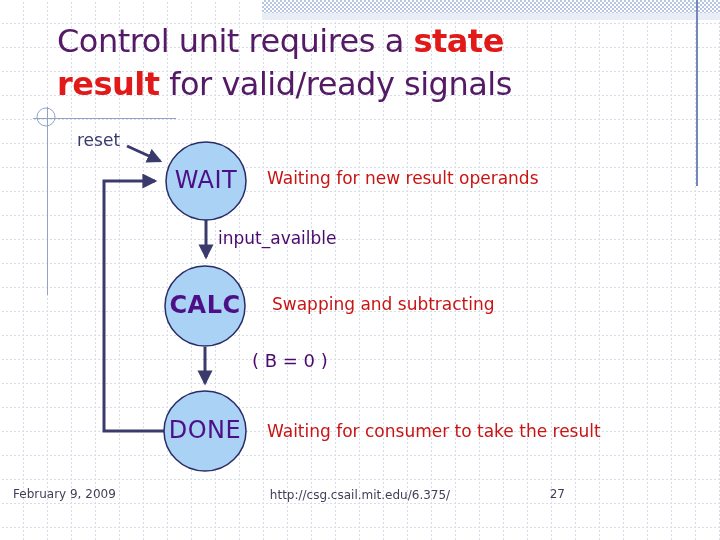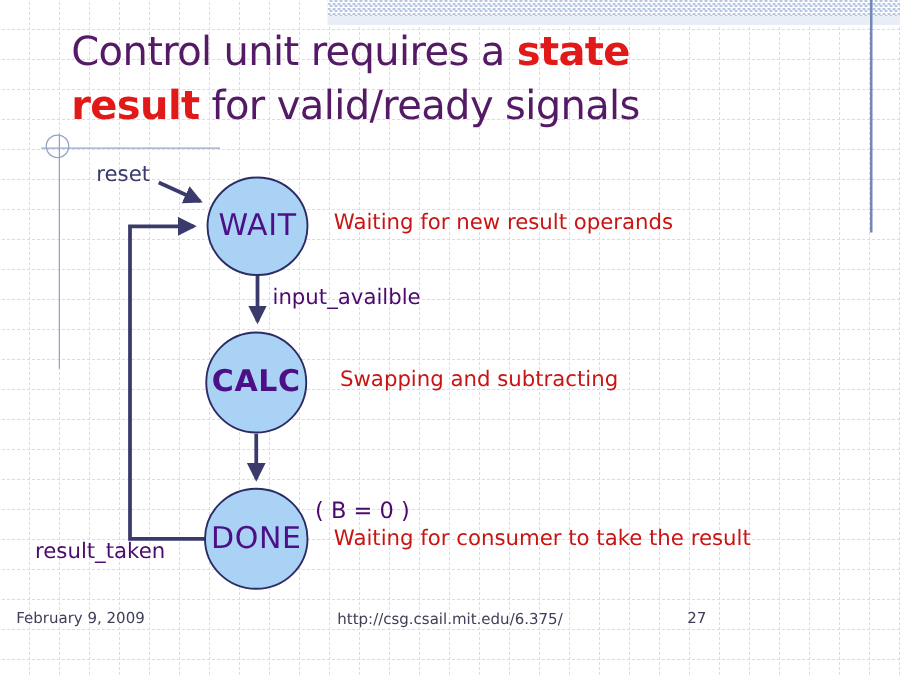--- a/index.html
+++ b/index.html
@@ -36,21 +36,21 @@
     width:120px; text-align:center;
     font-size:24px; color:#4c0f87; letter-spacing:0.5px;
   }
   .state-wait{ left:146px; top:166px; }
   .state-calc{ left:145px; top:291px;font-weight:bold; }
   .state-done{ left:145px; top:416px; }
   
   .trans{ font-size:17px; color:#4c0a6e; }
   .lbl-reset{ left:77px; top:130px; color:#3a3a6d; }
   .lbl-input{ left:218px; top:228px; }
-  .lbl-b0{ left:252px; top:350px; font-size:18px;margin-top:48px; }
+  .lbl-b0{ left:252px; top:350px; font-size:18px; }
   .lbl-result{ left:28px; top:431px; }
   
   .note{ font-size:17px; color:#c91414; white-space:nowrap; }
   .note-1{ left:267px; top:168px; }
   .note-2{ left:272px; top:294px; }
   .note-3{ left:267px; top:421px; }
   
   .footer{ left:0; top:487px; width:580px; height:22px; font-size:12px; color:#3f3f58; }
   .footer-date{ left:13px; top:0; }
   .footer-url{ left:0; top:1px; width:720px; text-align:center; }
@@ -97,21 +97,20 @@
     </g>
   </svg>
 
   <div class="abs state-label state-wait">WAIT</div>
   <div class="abs state-label state-calc">CALC</div>
   <div class="abs state-label state-done">DONE</div>
 
   <div class="abs trans lbl-reset">reset</div>
   <div class="abs trans lbl-input">input_availble</div>
   <div class="abs trans lbl-b0">( B = 0 )</div>
-  <div class="abs trans lbl-result">result_taken</div>
 
   <div class="abs note note-1">Waiting for new result operands</div>
   <div class="abs note note-2">Swapping and subtracting</div>
   <div class="abs note note-3">Waiting for consumer to take the result</div>
 
   <div class="abs footer">
     <span class="abs footer-date">February 9, 2009</span>
     <span class="abs footer-url">http://csg.csail.mit.edu/6.375/</span>
     <span class="abs footer-page">27</span>
   </div>

